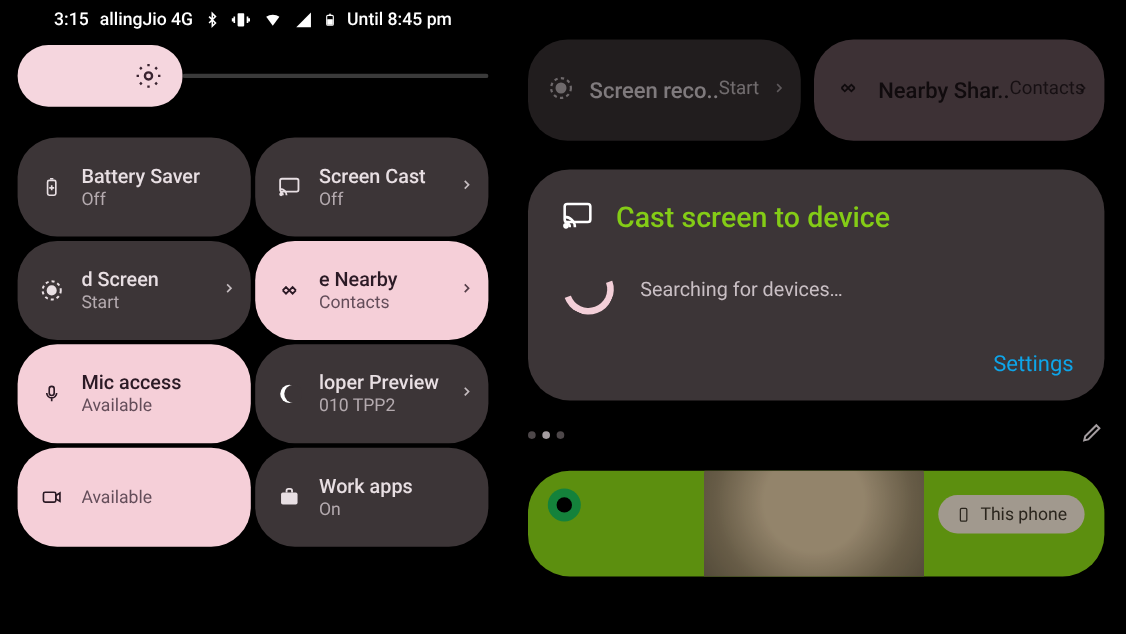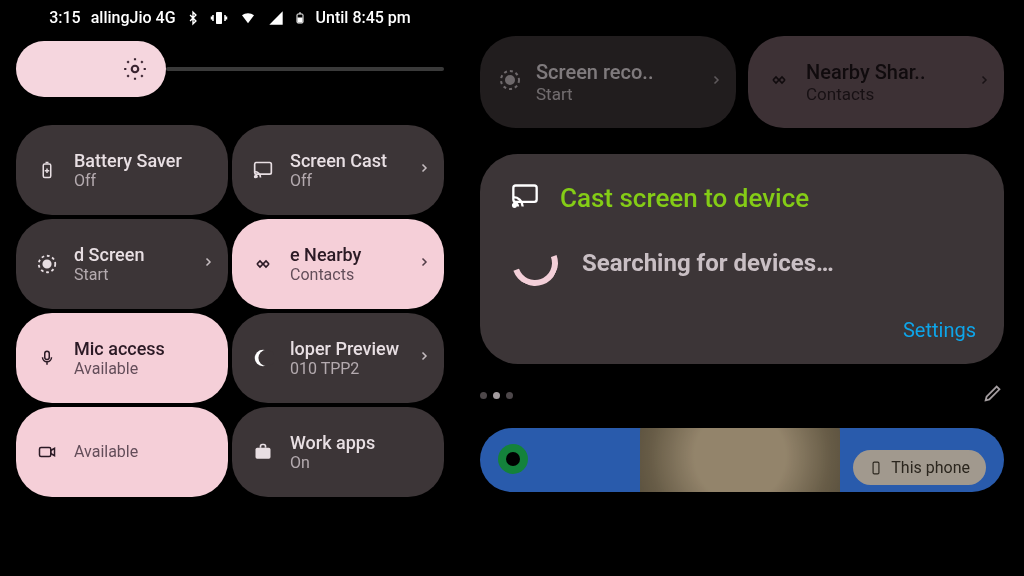--- a/index.html
+++ b/index.html
@@ -49,48 +49,48 @@
   .tile.accent .tile-sub { color:#4a3744; }
   .tile .chev { position:absolute; right:14px; top:50%; transform:translateY(-50%); opacity:.8; }
 
   
   .right-tiles { display:grid; grid-template-columns: 1fr 1fr; gap:12px; margin-top:28px; opacity:.55; }
   .tile-r { border-radius:36px; height:92px; padding:0 18px; display:flex; align-items:center; gap:14px; position:relative; }
   .tile-r.dark { background:#3c3537; color:#e8dfe3; }
   .tile-r.accent-dim { background:#705a62; color:#1e1419; }
   .tile-r .title { font-size:20px; font-weight:500; white-space:nowrap; overflow:hidden; text-overflow:ellipsis;}
   .tile-r .sub { font-size:17px; opacity:.85; }
-  .tile-r .col { display:flex; flex-direction:column; line-height:1.2; overflow:hidden; flex:1;}
+  .tile-r .col { display:flex; flex-direction:row; line-height:1.2; overflow:hidden; flex:1;}
   .tile-r .chev { position:absolute; right:14px; top:50%; transform:translateY(-50%); opacity:.8; }
 
   
   .cast-card {
     background:#3c3537; border-radius:38px; margin-top:26px; padding:28px 28px 22px 28px;
   }
   .cast-head { display:flex; align-items:center; gap:18px; }
   .cast-head .title { font-size:26px; font-weight:500; color:#84cc16; }
   .cast-search { display:flex; align-items:center; gap:24px; margin:26px 0 22px 4px; }
   .spinner {
     width:46px; height:46px; border:6px solid #f3cfd8; border-left-color:transparent; border-top-color:transparent;
     border-radius:50%; transform: rotate(25deg);
   }
-  .cast-search .txt { font-size:24px; color:#c9bfc4;font-weight:bold; }
+  .cast-search .txt { font-size:18px; color:#c9bfc4; }
   .cast-settings { text-align:right; font-size:20px; color:#0ea5e9; padding-top:10px; }
 
   
   .footer-row { display:flex; align-items:center; justify-content:space-between; margin-top:18px; opacity:.7; }
   .footer-row .build { font-size:18px; color:#d6ccd0; }
   .dots { display:flex; gap:6px; }
   .dots span { width:7px; height:7px; border-radius:50%; background:#6e6569; }
   .dots span.active { background:#e8dfe3; }
   .pencil { color:#e8dfe3; }
 
   
   .media-peek {
-    margin-top:20px; background:#3b82f6; border-radius:38px; height:64px; position:relative; overflow:hidden; opacity:.7;
+    margin-top:20px; background:#84cc16; border-radius:38px; height:96px; position:relative; overflow:hidden; opacity:.7;
   }
   .media-peek .spt { position:absolute; left:18px; top:16px; width:30px; height:30px; border-radius:50%; background:#1db954; display:flex; align-items:center; justify-content:center;}
   .media-peek .spt::after { content:""; width:14px; height:14px; border-radius:50%; background:#000; }
   .media-peek .portrait { position:absolute; left:160px; top:-20px; width:200px; height:160px; background: radial-gradient(circle at 50% 30%, #c9b595 0 30%, #8d7e61 60%, #5b523e 100%); border-radius:24px; filter: sepia(.2); }
   .media-peek .chip { position:absolute; right:18px; top:22px; background:#e6dacb; color:#3d362a; border-radius:22px; padding:8px 16px; font-size:16px; display:flex; align-items:center; gap:8px; }
 </style>
 </head>
 <body>
 
 <div class="panel panel-left">

